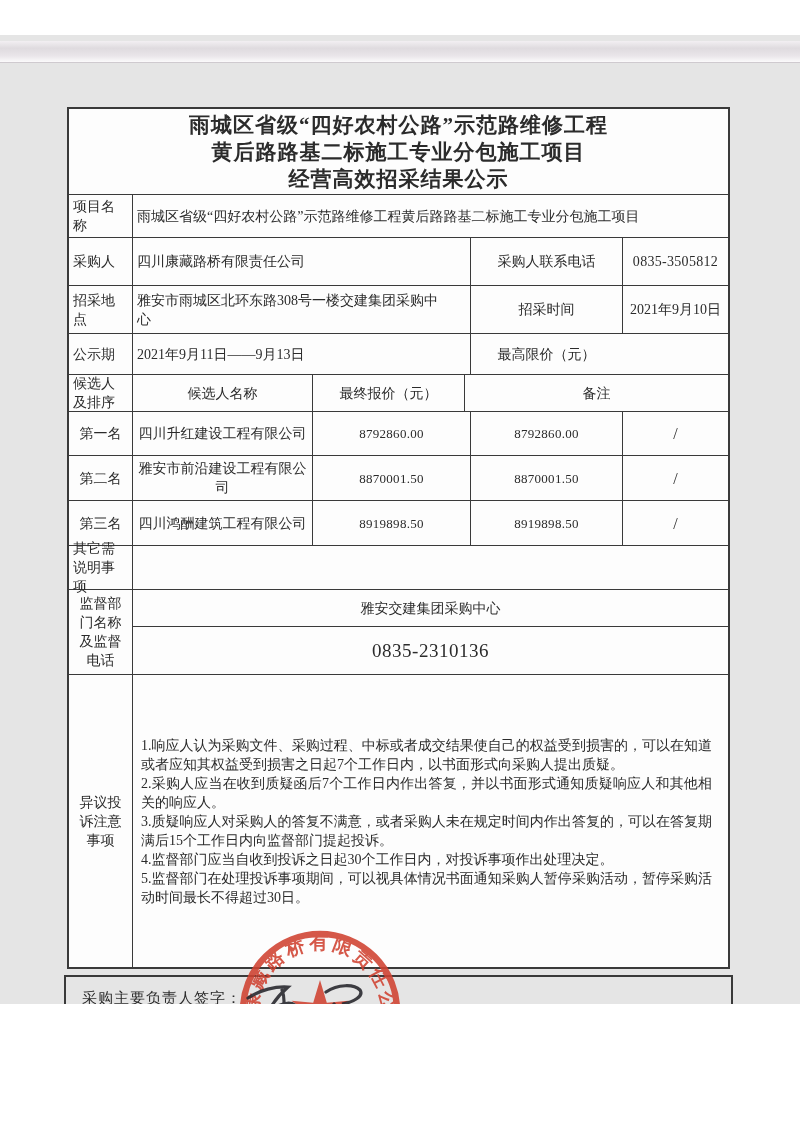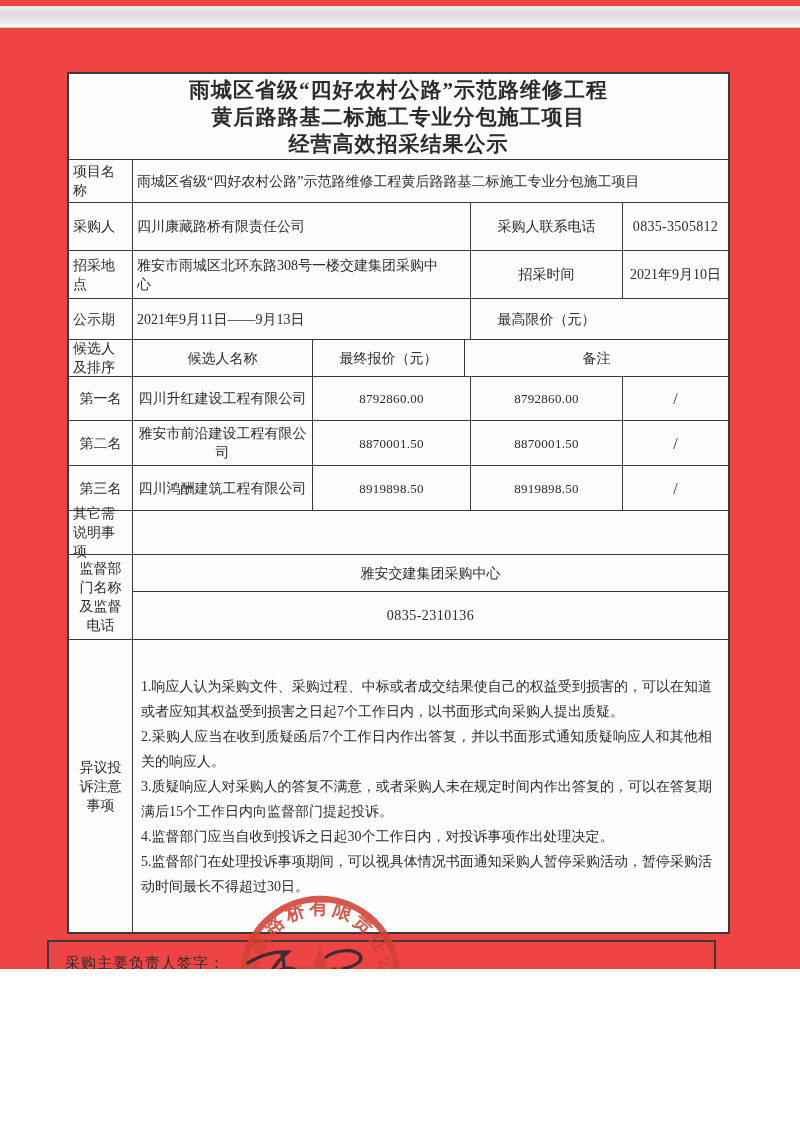--- a/index.html
+++ b/index.html
@@ -1,23 +1,24 @@
 <!DOCTYPE html>
 <html><head>
 <meta charset="utf-8">
 <style>
   * { margin:0; padding:0; box-sizing:border-box; }
   html,body { background:#ffffff; }
   .page {
     position:relative;
     width:800px; height:969px;
-    background:#ef4444;
+    background:#e5e5e5;
     font-family:"Liberation Serif","DejaVu Serif",serif;
     color:#2b2b2b;
     overflow:hidden;
+    margin-top:35px;
   }
   .scan-band {
     position:absolute; left:0; top:6px; width:800px; height:22px;
     background:linear-gradient(180deg,#f2eff2 0%,#dfdbdf 35%,#e9e5e9 70%,#fbfafb 100%);
     border-bottom:1px solid #cfcacf;
   }
   .doc-table {
     position:absolute; left:67px; top:72px; width:663px;
     border:2px solid #3a3a3a;
     background:#fdfdfd;
@@ -43,29 +44,29 @@
   .title-row { height:85px; }
   .title-block {
     width:100%; display:flex; flex-direction:column; justify-content:center;
     text-align:center; font-weight:bold; font-size:21px; line-height:27px;
     letter-spacing:1px; padding-top:2px;
   }
   .num { font-size:13px; letter-spacing:0.3px; }
   .supervision-col { display:flex; flex-direction:column; padding:0; align-items:stretch; }
   .sup-top { height:37px; border-bottom:1.5px solid #3a3a3a;
     display:flex; align-items:center; justify-content:center; font-size:14px; }
-  .sup-bottom { flex:1; display:flex; align-items:center; justify-content:center; font-size:14px; letter-spacing:0.5px; }
+  .sup-bottom { flex:1; display:flex; align-items:center; justify-content:center; font-size:19px; letter-spacing:0.5px; }
   .objection-body {
     flex:1; display:flex; flex-direction:column; justify-content:center;
-    padding:6px 16px 6px 8px; font-size:14px; line-height:25px;
+    padding:6px 16px 6px 8px; font-size:14px; line-height:19px;
     text-align:justify; align-items:stretch;
   }
   .label-wrap { align-items:center; }
   .sig-box {
-    position:absolute; left:47px; top:940px; width:669px; height:46px;
+    position:absolute; left:64px; top:940px; width:669px; height:46px;
     border:2px solid #3a3a3a; background:transparent;
     display:flex; align-items:center; padding-left:16px;
     font-size:15px; letter-spacing:1px;
   }
   .stamp-wrap { position:absolute; left:235px; top:891px; width:170px; height:170px; pointer-events:none; }
   .sig-wrap { position:absolute; left:230px; top:925px; width:190px; height:85px; pointer-events:none; }
 </style>
 </head>
 <body>
 

